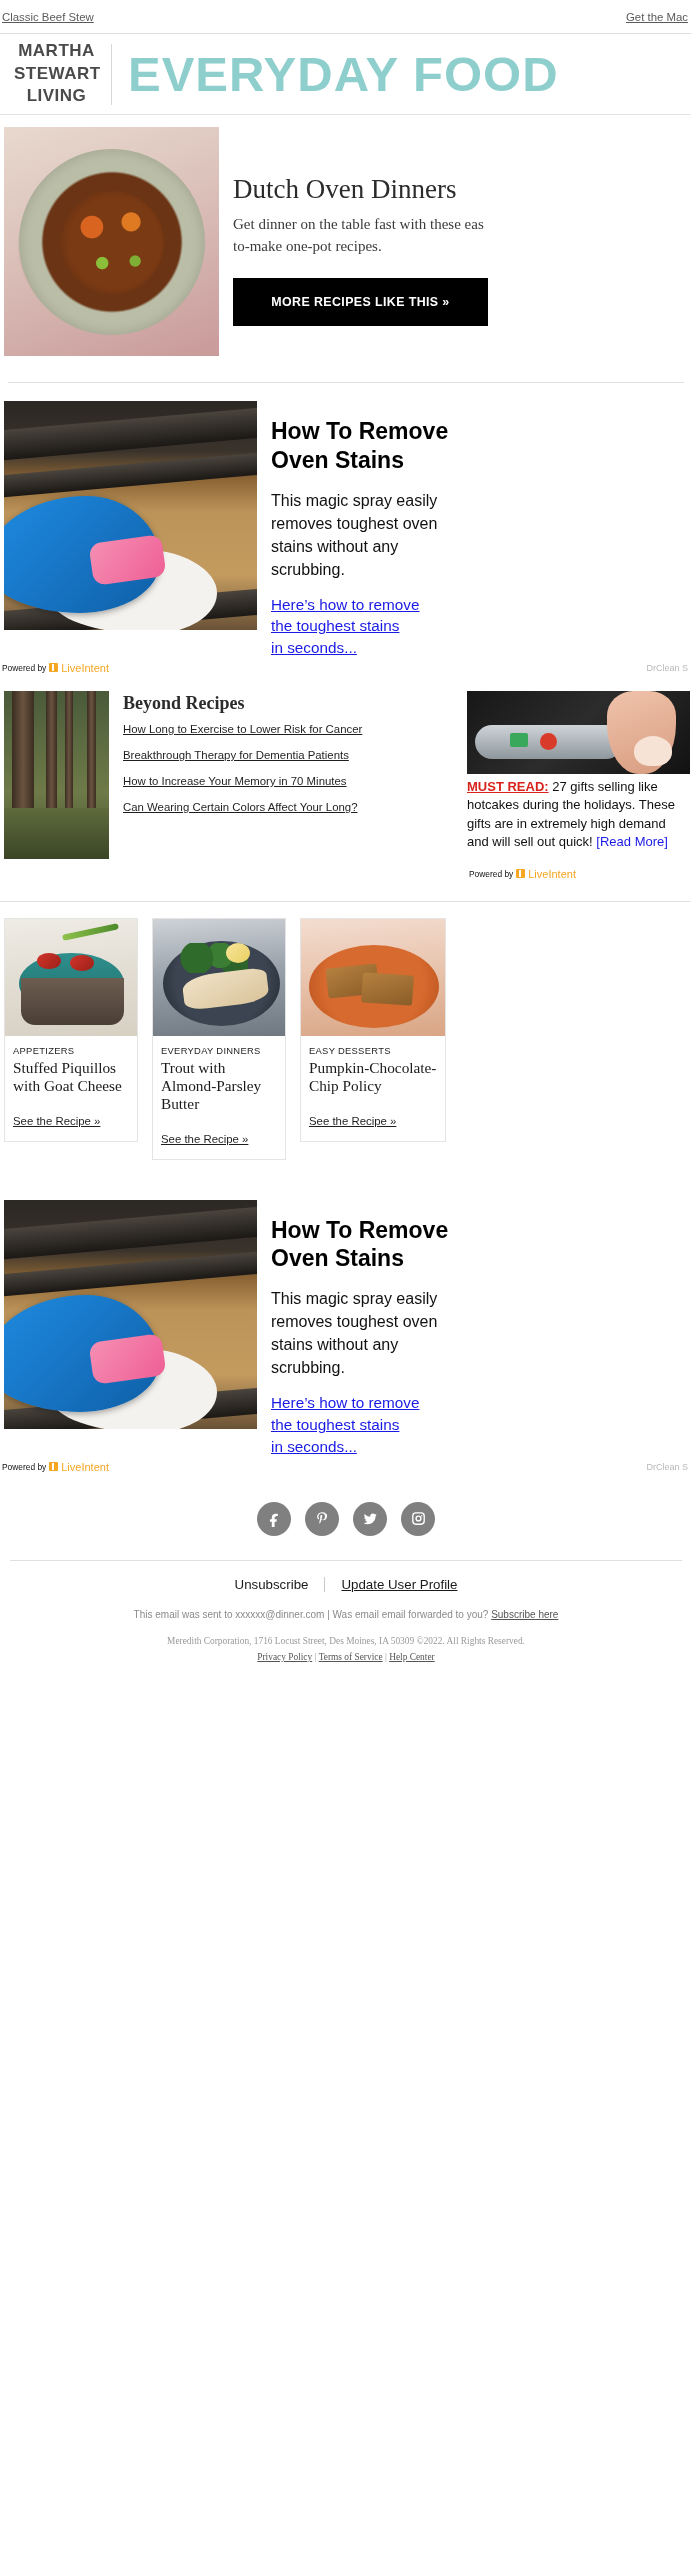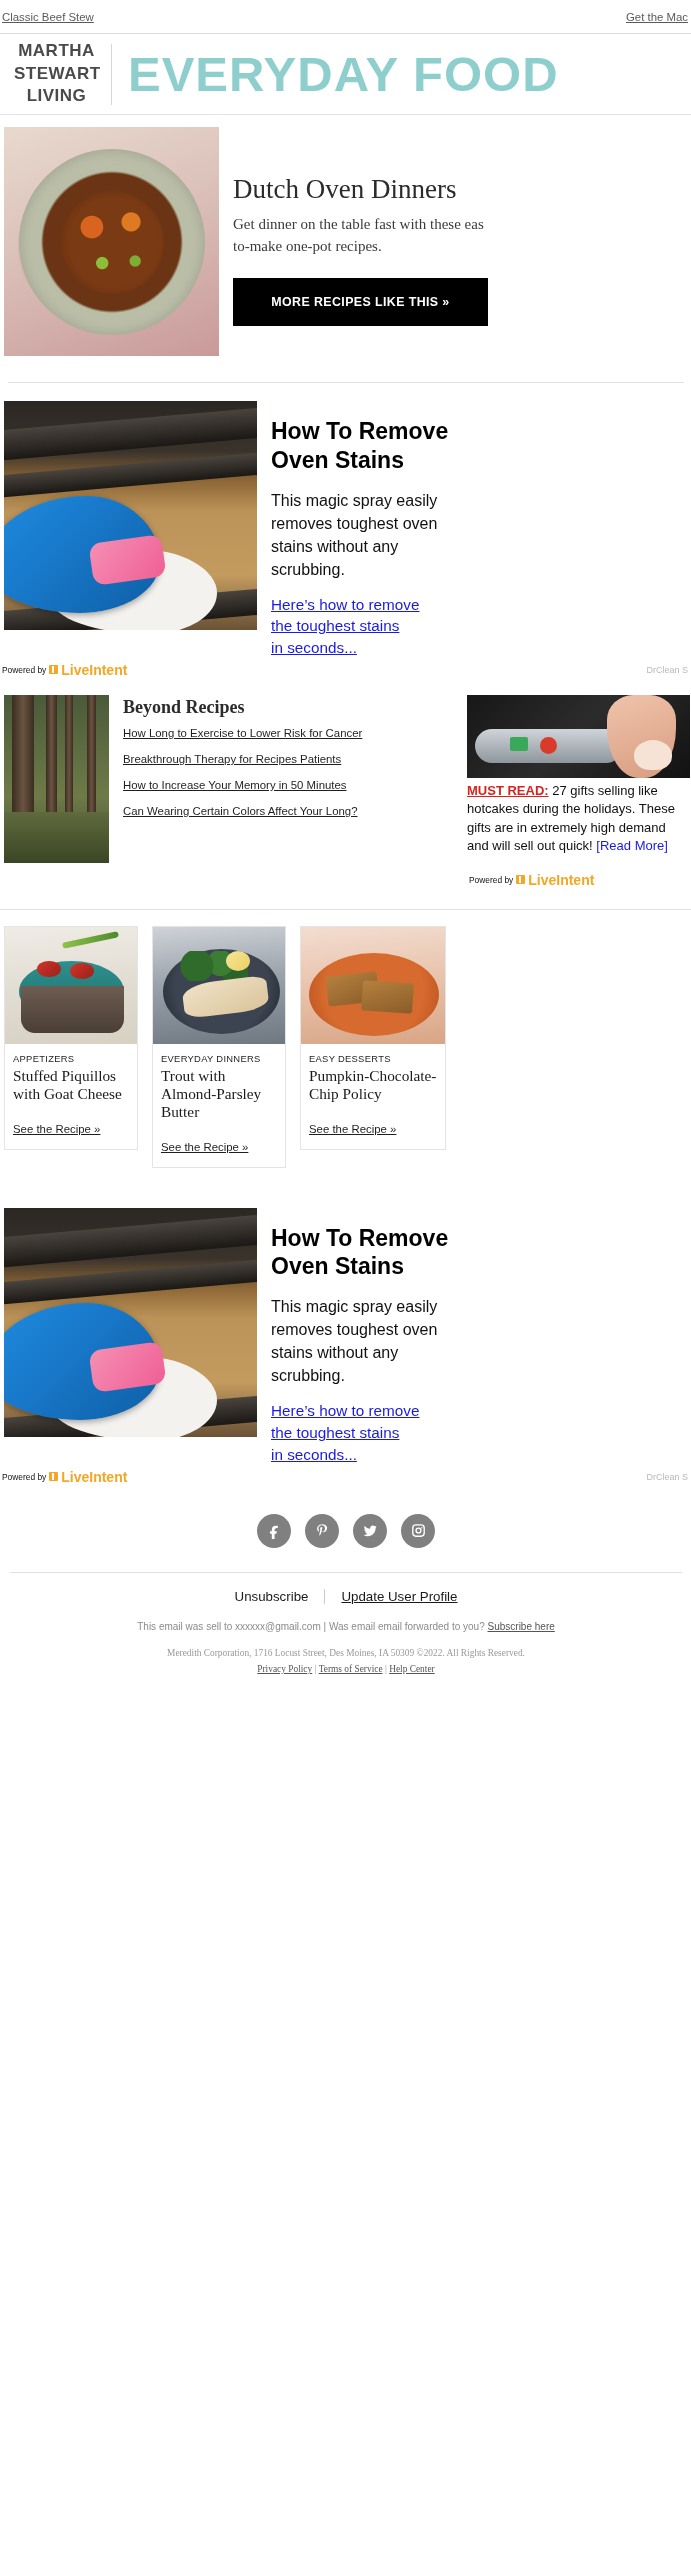--- a/index.html
+++ b/index.html
@@ -199,21 +199,21 @@
   }
   .poweredby { display: flex; align-items: center; gap: 3px; color: #111; font-weight: bold; font-size: 8.4px; }
   .poweredby .lbl { font-weight: normal; color: #111; }
   .li-mark {
     display: inline-block; width: 9px; height: 9px;
     background: #f5a623; border-radius: 1px; position: relative;
   }
   .li-mark::after {
     content:""; position:absolute; left:3px; top:1px; width:2px; height:7px; background:#fff;
   }
-  .li-word { color: #f5a623; font-weight: bold; font-size: 14px; }
+  .li-word { color: #f5a623; font-weight: normal; font-size: 11px; }
   .adv-name { color: #b9b9b9; font-size: 9px; white-space: nowrap; }
 
   
   .beyond {
     display: flex;
     padding: 14px 0 18px 0;
   }
   .beyond-img {
     width: 105px; height: 168px; flex: 0 0 105px;
     margin-left: 4px;
@@ -478,22 +478,22 @@
       <div class="trunk t1"></div>
       <div class="trunk t2"></div>
       <div class="trunk t3"></div>
       <div class="trunk t4"></div>
       <div class="ground"></div>
     </div>
 
     <div class="beyond-list">
       <h3 class="beyond-title">Beyond Recipes</h3>
       <a href="#">How Long to Exercise to Lower Risk for Cancer</a>
-      <a href="#">Breakthrough Therapy for Recipes Patients</a>
-      <a href="#">How to Increase Your Memory in 50 Minutes</a>
+      <a href="#">Breakthrough Therapy for Dementia Patients</a>
+      <a href="#">How to Increase Your Memory in 70 Minutes</a>
       <a href="#">Can Wearing Certain Colors Affect Your Long?</a>
     </div>
 
     <div class="beyond-ad">
       <div class="beyond-ad-img">
         <div class="device"></div>
         <div class="dgreen"></div>
         <div class="dbtn"></div>
         <div class="finger"></div>
         <div class="nail"></div>
@@ -624,21 +624,21 @@
 
   <div class="footer-top-rule"></div>
 
   <div class="footer">
     <div class="footer-links">
       <a class="plain" href="#">Unsubscribe</a>
       <span class="footer-sep"></span>
       <a href="#">Update User Profile</a>
     </div>
     <div class="footer-note">
-      <span>This email was sell to xxxxxx@gmail.com</span>
+      <span>This email was sent to xxxxxx@dinner.com</span>
       <span>|</span>
       <span>Was email email forwarded to you?</span>
       <a href="#">Subscribe here</a>
     </div>
     <div class="footer-legal">
       <div>Meredith Corporation, 1716 Locust Street, Des Moines, IA 50309 ©2022. All Rights Reserved.</div>
       <div>
         <a href="#">Privacy Policy</a>
         <span>|</span>
         <a href="#">Terms of Service</a>

